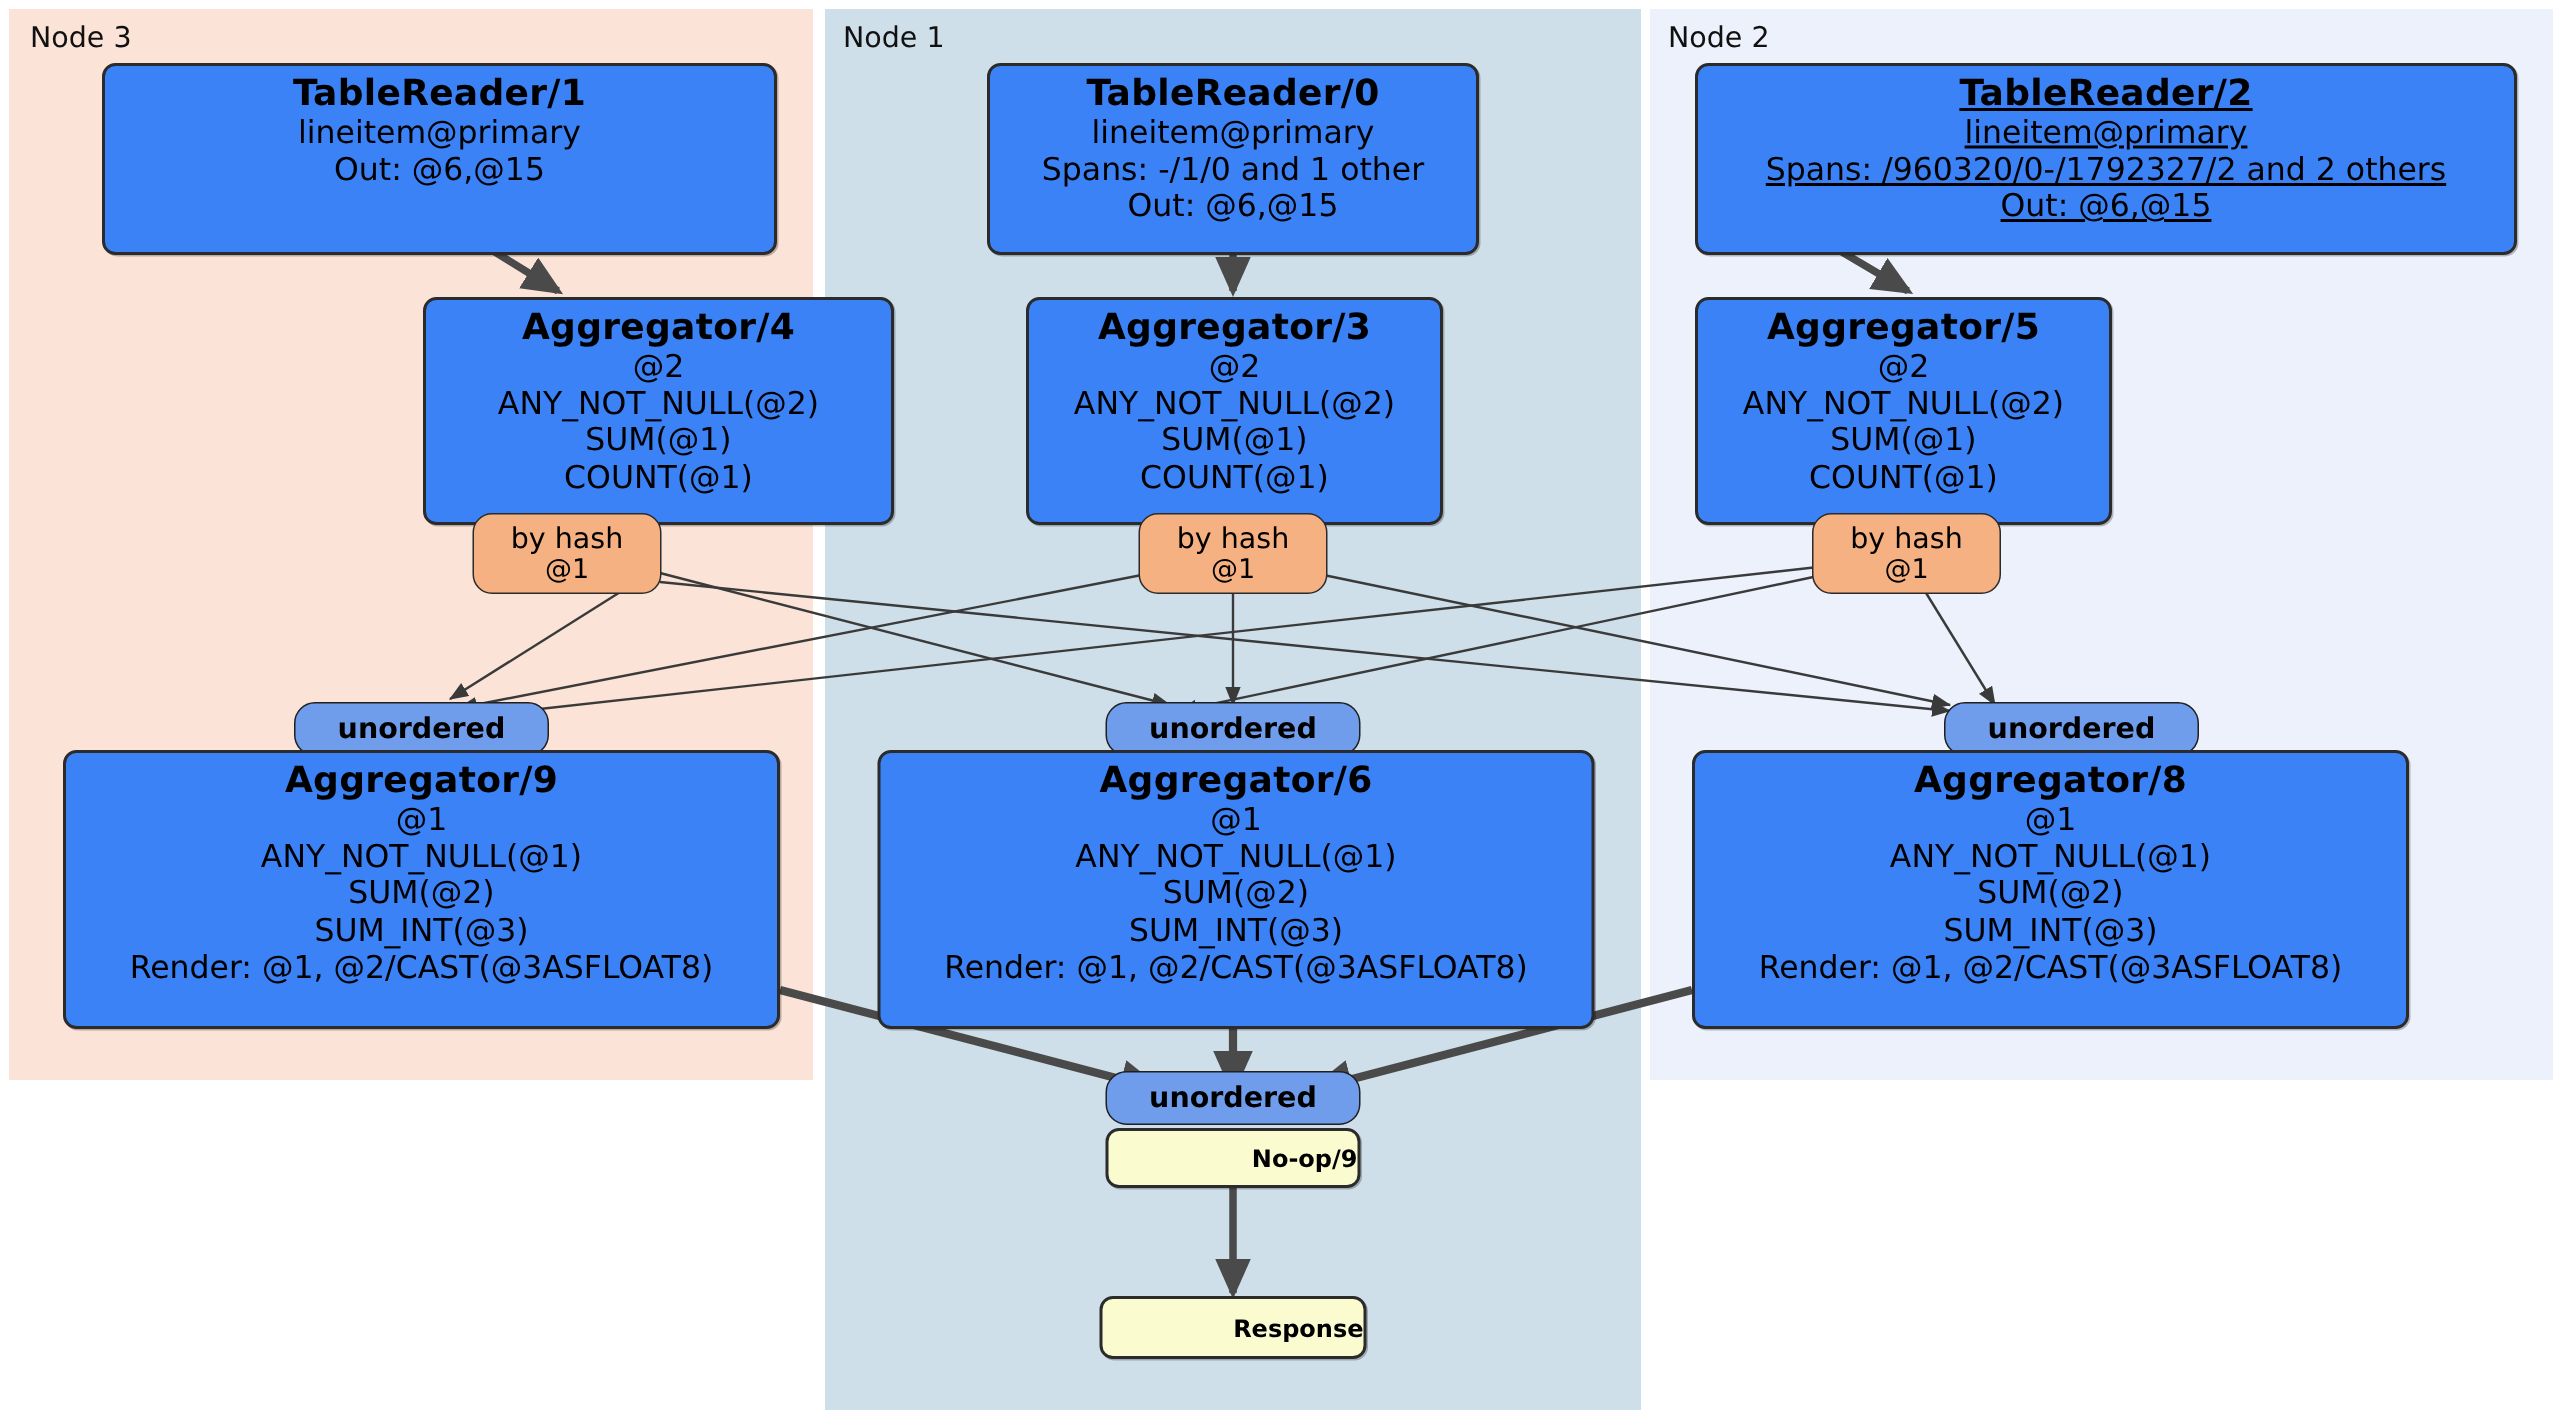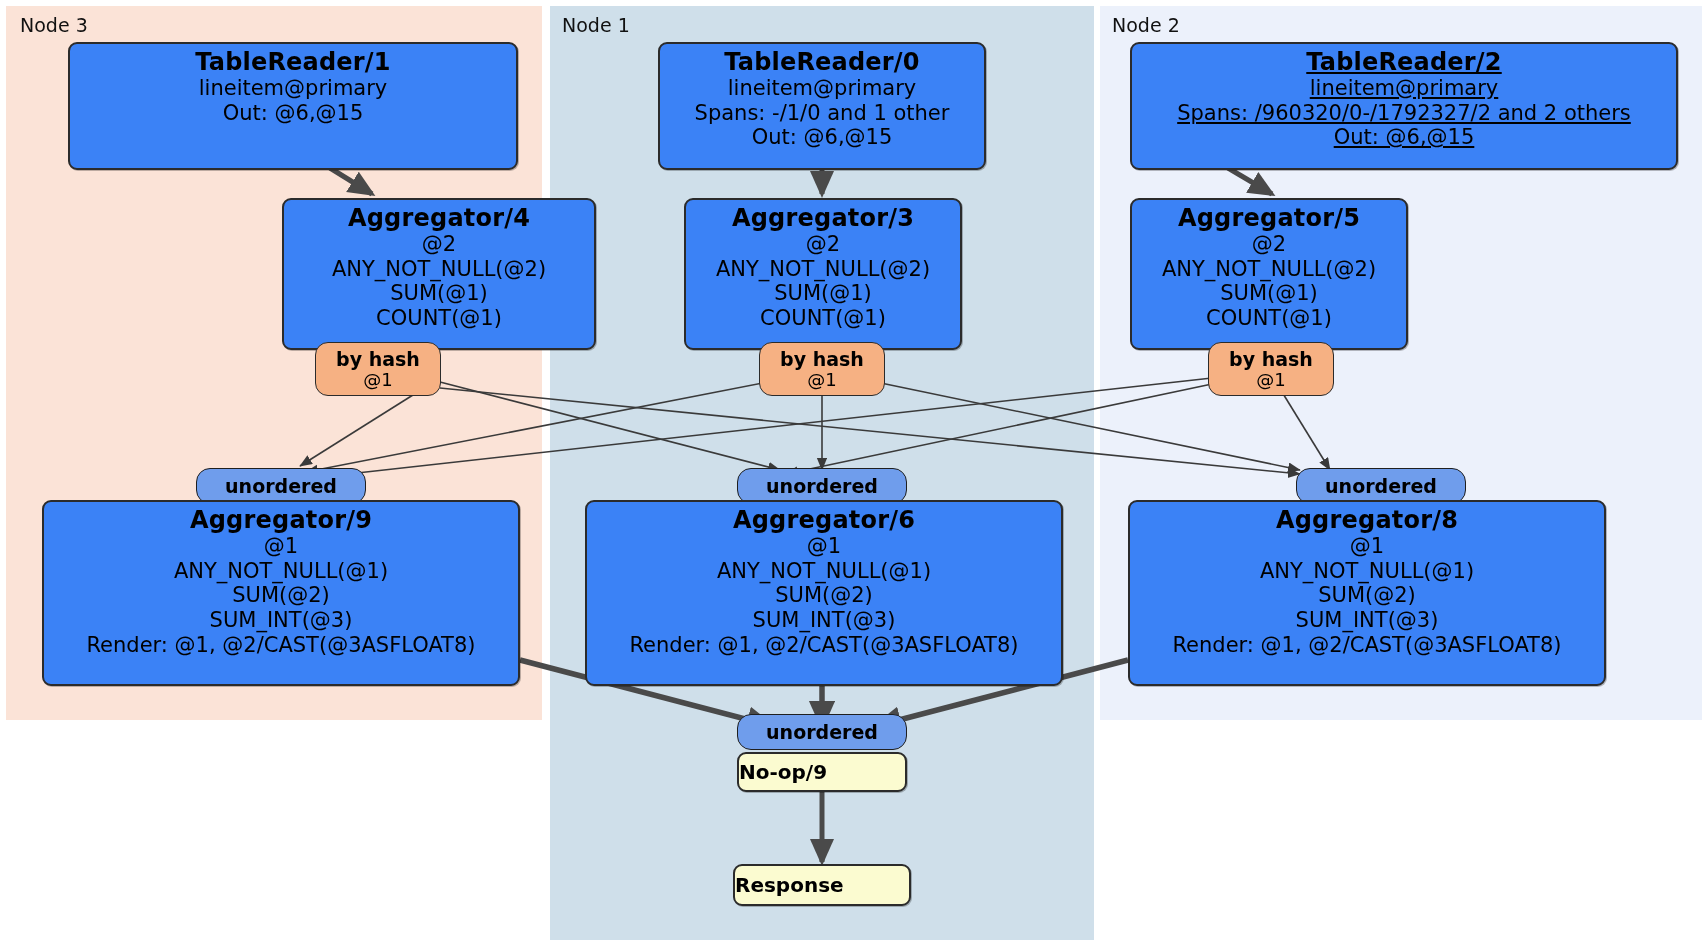--- a/index.html
+++ b/index.html
@@ -16,32 +16,32 @@
     box-shadow:1px 1px 0 rgba(0,0,0,.25);
     padding:5px 10px 6px 10px;
     display:flex;flex-direction:column;justify-content:flex-start;align-items:center;
   }
   .proc .ttl{font-weight:bold;font-size:24px;line-height:1.12;letter-spacing:.2px;}
   .proc .ln{font-size:21px;line-height:1.18;white-space:nowrap;}
 
   .simple-proc{
     position:absolute;box-sizing:border-box;
     background:#fbfbd0;border:2px solid #2b2b2b;border-radius:9px;
-    display:flex;align-items:center;justify-content:flex-start;
-    font-weight:bold;font-size:20px;color:#000;
+    display:flex;align-items:center;justify-content:flex-end;
+    font-weight:bold;font-size:16px;color:#000;
     box-shadow:1px 1px 0 rgba(0,0,0,.25);
   }
 
   .badge-hash{
     position:absolute;box-sizing:border-box;
     background:#f6b183;border:1.5px solid #2b2b2b;border-radius:13px;
     display:flex;flex-direction:column;align-items:center;justify-content:center;
     color:#000;line-height:1.1;
   }
-  .badge-hash .b1{font-weight:bold;font-size:19px;}
+  .badge-hash .b1{font-weight:normal;font-size:19px;}
   .badge-hash .b2{font-size:18px;}
 
   .badge-unord{
     position:absolute;box-sizing:border-box;
     background:#6f9dec;border:1.5px solid #1f1f1f;border-radius:14px;
     display:flex;align-items:center;justify-content:center;
     font-weight:bold;font-size:19px;color:#000;
   }
 
   svg.edges{position:absolute;left:0;top:0;width:1708px;height:940px;pointer-events:none;}

